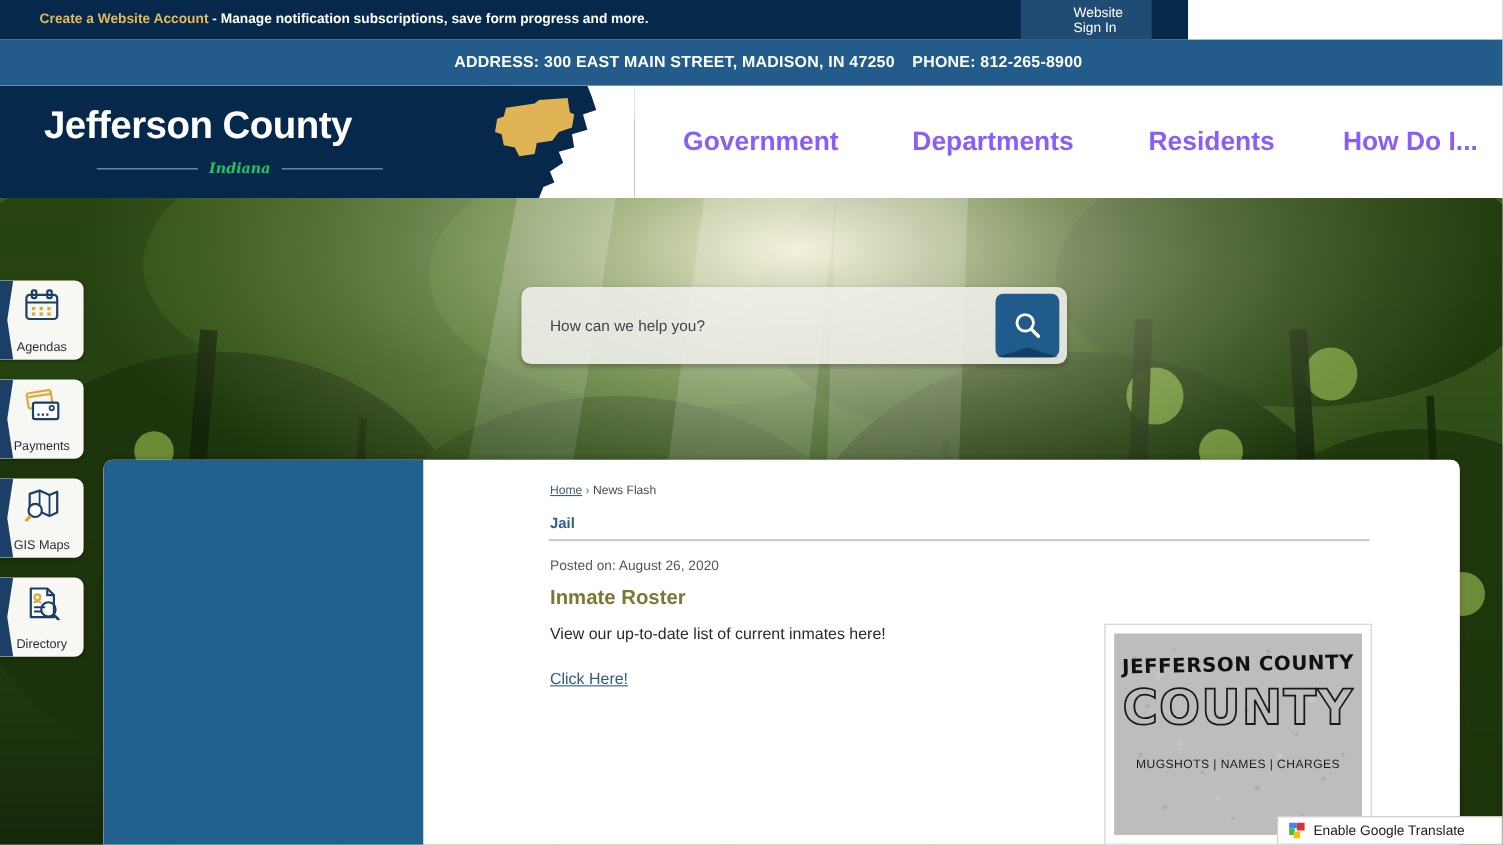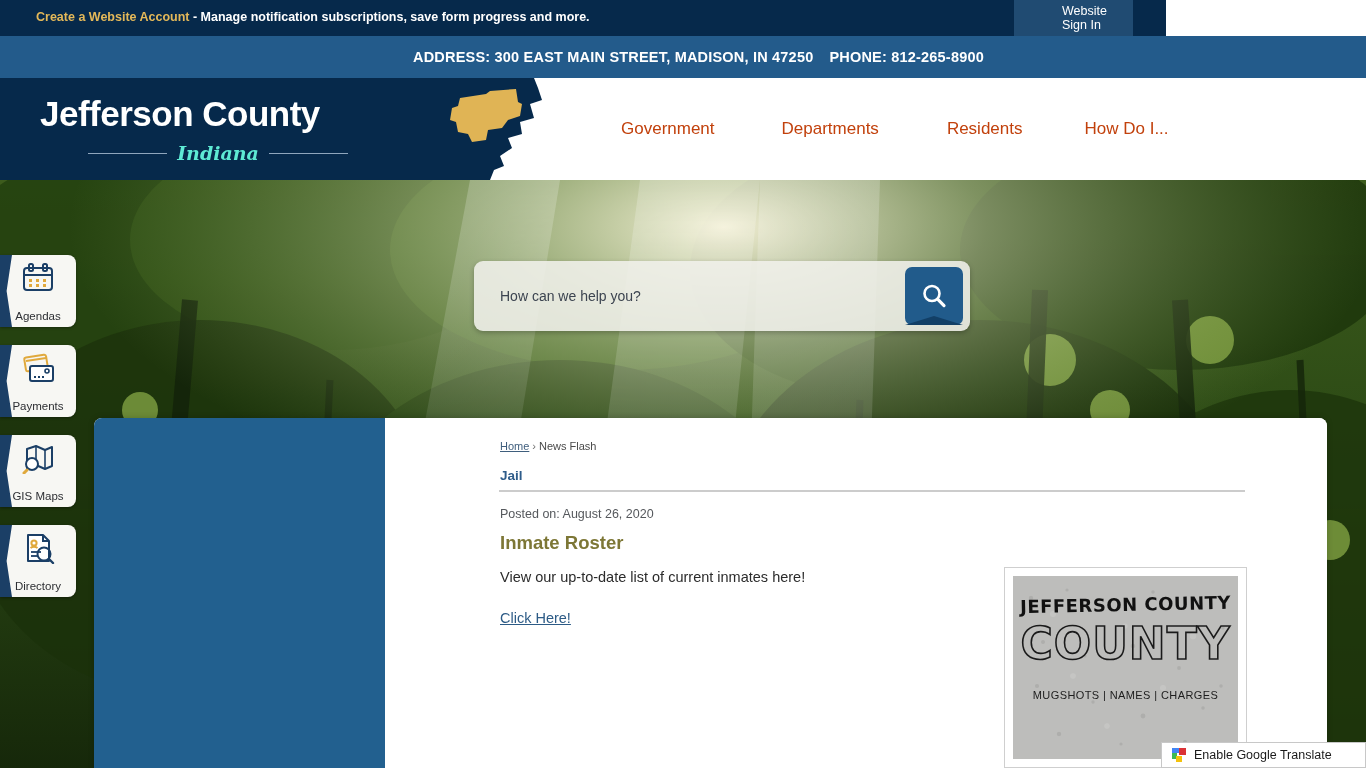--- a/index.html
+++ b/index.html
@@ -5,21 +5,21 @@
   * { box-sizing: border-box; margin: 0; padding: 0; }
   html, body {
     width: 1366px; height: 768px;
     font-family: "Liberation Sans", sans-serif;
     overflow: hidden; background: #ffffff;
   }
   #page { position: relative; width: 1366px; height: 768px; overflow: hidden; }
 
   
   .topbar {
-    position: absolute; top: 0; left: 0; width: 1166px; height: 36px;
+    position: absolute; top: 0; left: 0; width: 1080px; height: 36px;
     background: #06294b;
   }
   .topbar-text {
     position: absolute; left: 36px; top: 10px;
     font-size: 12.5px; font-weight: bold; color: #ffffff; white-space: nowrap;
   }
   .topbar-text .acct { color: #e3b859; }
   .signin {
     position: absolute; right: 33px; top: 0; width: 119px; height: 36px;
     background: #204b72; color: #ffffff; font-size: 12.5px;
@@ -49,30 +49,30 @@
     position: absolute; left: 40px; top: 16px;
     font-size: 35px; font-weight: bold; color: #ffffff; letter-spacing: -.5px;
   }
   .logo-sub-wrap {
     position: absolute; left: 88px; top: 62px; width: 260px; height: 26px;
     display: flex; align-items: center; gap: 10px;
   }
   .logo-rule { flex: 1; height: 1px; background: #8fa6bd; }
   .logo-sub {
     font-family: "DejaVu Serif", serif; font-style: italic; font-weight: bold;
-    font-size: 19px; color: #5eead4; white-space: nowrap;
+    font-size: 13px; color: #22c55e; white-space: nowrap;
   }
   .map-art { position: absolute; left: 442px; top: 0; width: 135px; height: 102px; }
 
   .mainnav {
     position: absolute; left: 600px; top: 0; width: 766px; height: 102px;
     display: flex; align-items: center;
   }
   .navitem {
-    font-size: 17px; font-weight: normal; color: #c2410c; white-space: nowrap;
+    font-size: 24px; font-weight: bold; color: #8b5cf6; white-space: nowrap;
     cursor: pointer;
   }
   .navitem.n0 { margin-left: 21px; }
   .navitem.n1 { margin-left: 67px; }
   .navitem.n2 { margin-left: 68px; }
   .navitem.n3 { margin-left: 62px; }
 
   
   .hero {
     position: absolute; top: 180px; left: 0; width: 1366px; height: 588px;

